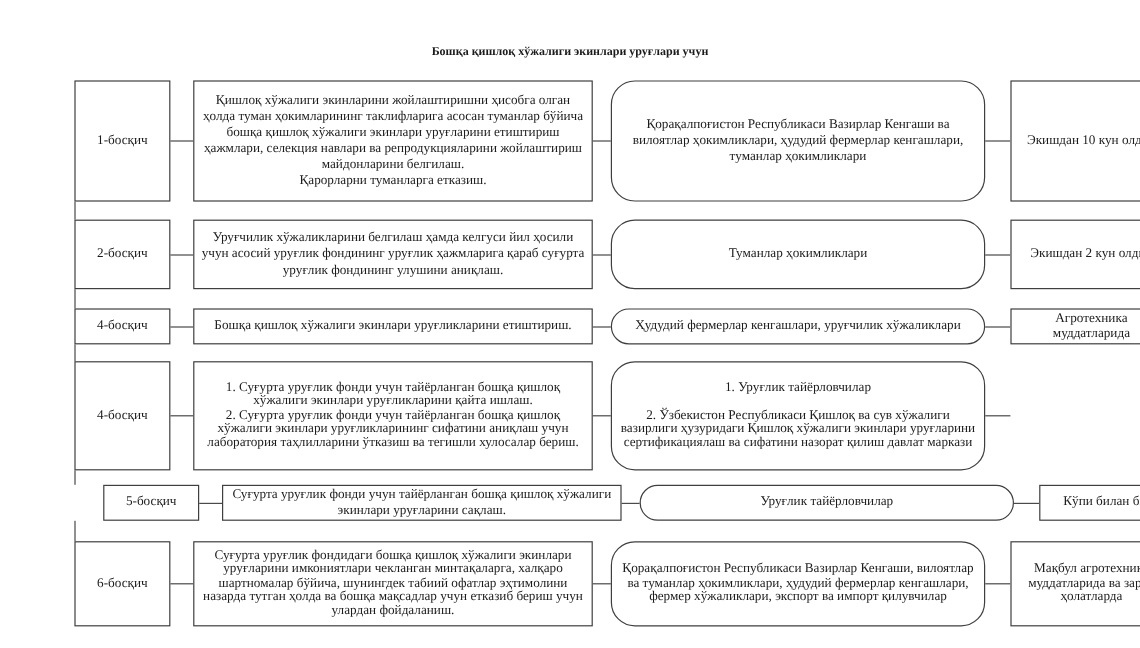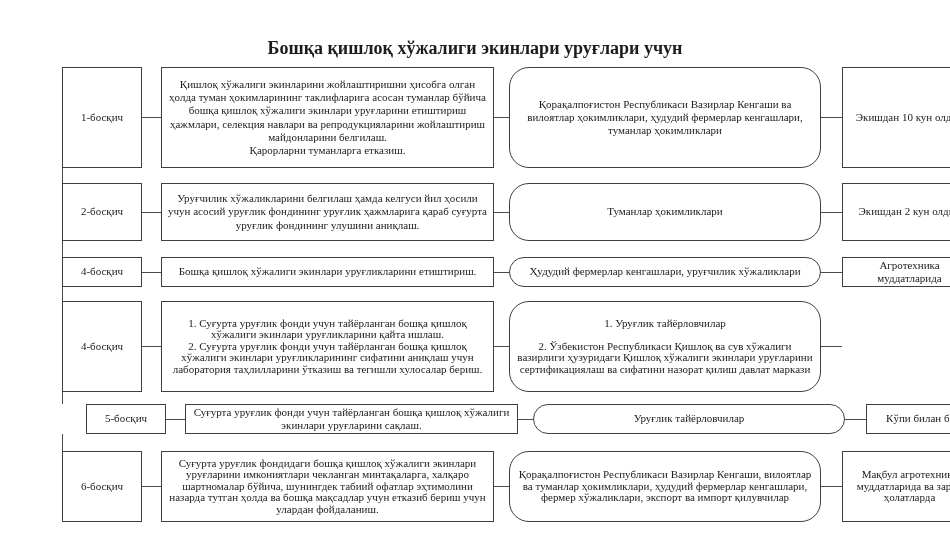--- a/index.html
+++ b/index.html
@@ -11,21 +11,21 @@
   .canvas{
     position:relative;
     width:950px;height:540px;
     background:#ffffff;
     font-family:"Liberation Serif","DejaVu Serif",serif;
     color:var(--text);
     overflow:hidden;
   }
   .title{
     position:absolute;top:38px;left:0;width:950px;
-    text-align:center;font-weight:bold;font-size:18px;
+    text-align:center;font-weight:bold;font-size:10px;
   }
   .rows{
     position:absolute;left:23px;top:67px;width:915px;
     display:flex;flex-direction:column;
   }
   .row{display:flex;align-items:stretch;}
   .box{
     border:1.5px solid var(--border);
     background:#fff;
     display:flex;align-items:center;justify-content:center;

